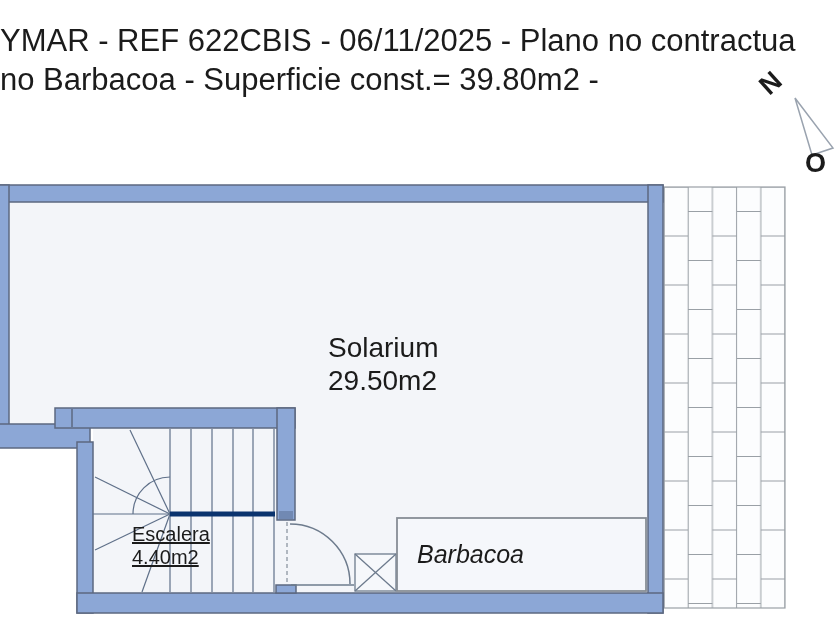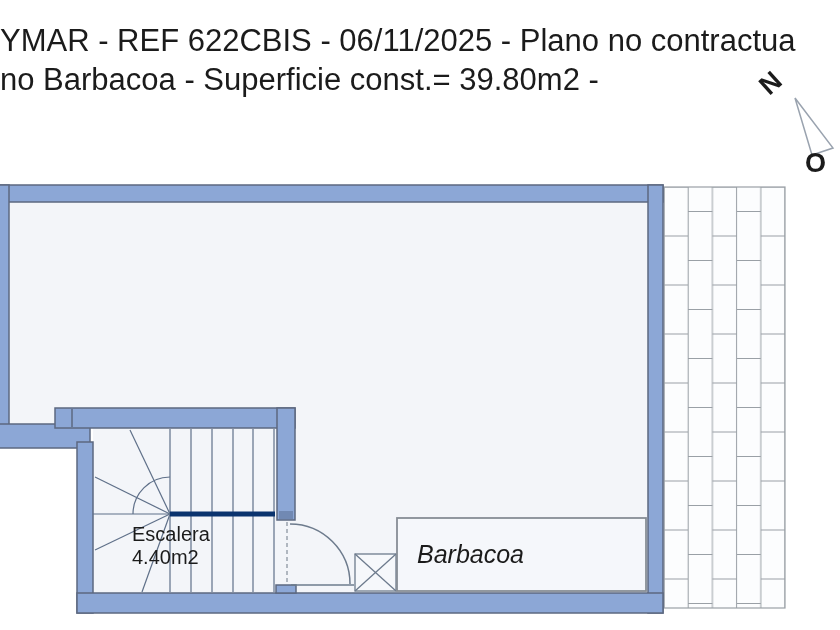--- a/index.html
+++ b/index.html
@@ -17,21 +17,21 @@
   }
   #header .hline{
     display:block;
     text-decoration-thickness:3px;
     text-underline-offset:5px;
   }
   
   #plan-svg{left:0;top:0;}
   
   #solarium-label{left:328px;top:331px;font-size:28px;line-height:33px;}
-  #escalera-label{left:132px;top:523px;font-size:20px;line-height:23px;}
+  #escalera-label{left:132px;top:523px;font-size:20px;line-height:23px;text-decoration:underline;}
   #barbacoa-label{left:417px;top:540px;font-size:25px;font-style:italic;}
   
   #compass-n{
     left:761px;top:68px;font-size:27px;font-weight:700;
     transform:rotate(-42deg);
   }
   #compass-o{left:805px;top:148px;font-size:27px;font-weight:800;}
   .label-line{display:block;}
 </style>
 </head>
@@ -107,20 +107,22 @@
 
 <div id="header" class="abs">
   <span class="hline">YMAR - REF 622CBIS - 06/11/2025 - Plano no contractua</span>
   <span class="hline">no Barbacoa - Superficie const.= 39.80m2 -</span>
 </div>
 
 <div id="compass-n" class="abs">N</div>
 <div id="compass-o" class="abs">O</div>
 
 <div id="solarium-label" class="abs">
+  <span class="label-line">Solarium</span>
+  <span class="label-line">29.50m2</span>
 </div>
 
 <div id="escalera-label" class="abs">
   <span class="label-line">Escalera</span>
   <span class="label-line">4.40m2</span>
 </div>
 
 <div id="barbacoa-label" class="abs">Barbacoa</div>
 
 </body></html>

